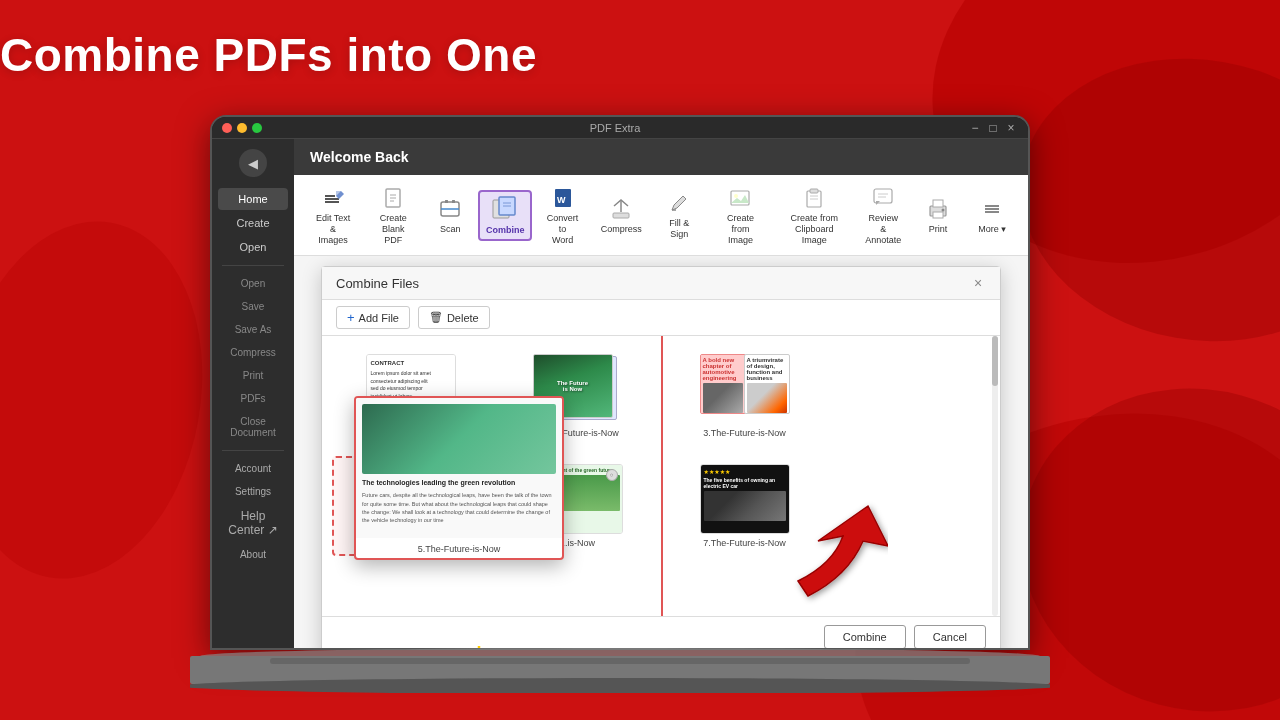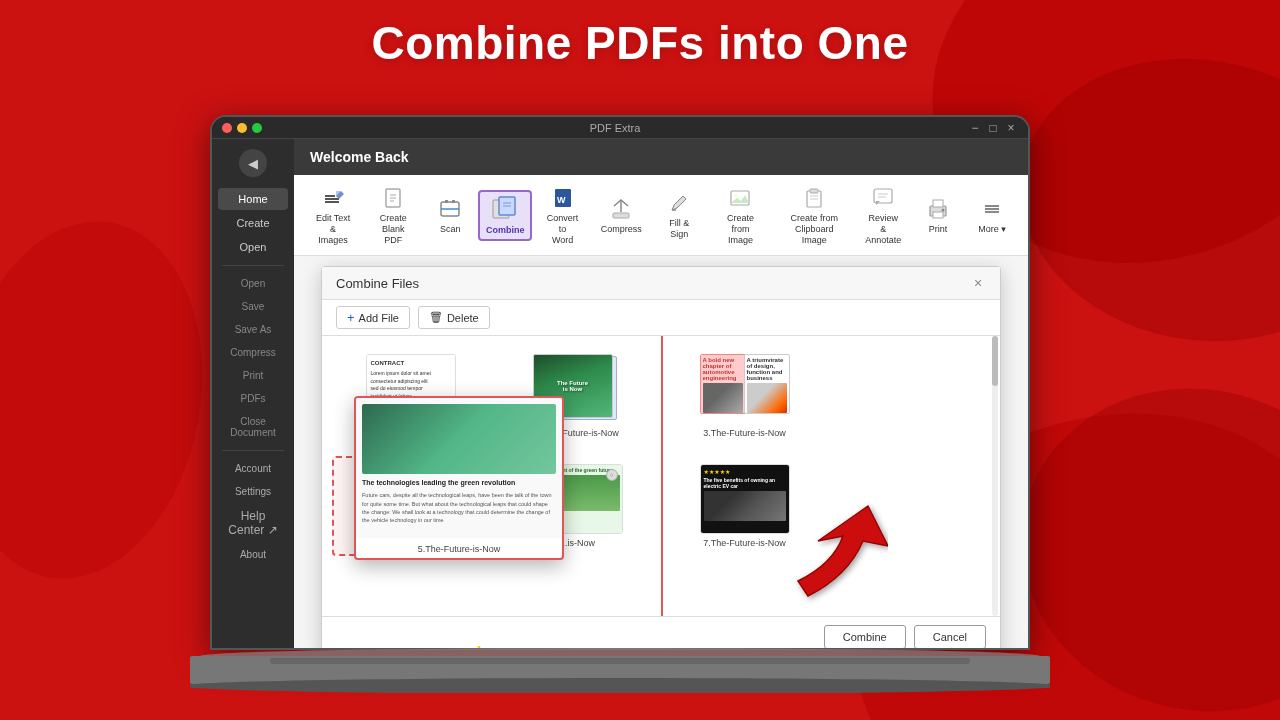--- a/index.html
+++ b/index.html
@@ -19,23 +19,23 @@
       overflow: hidden;
       pointer-events: none;
     }
     .bg-decor svg {
       width: 100%; height: 100%;
     }
 
     
     .main-title {
       position: absolute;
-      top: 16px;
+      top: 28px;
       left: 0; right: 0;
-      text-align: center;
+      text-align: left;
       color: #fff;
       font-size: 46px;
       font-weight: 800;
       letter-spacing: 0.5px;
       text-shadow: 0 2px 8px rgba(0,0,0,0.18);
       z-index: 10;
     }
 
     
     .laptop-wrapper {

